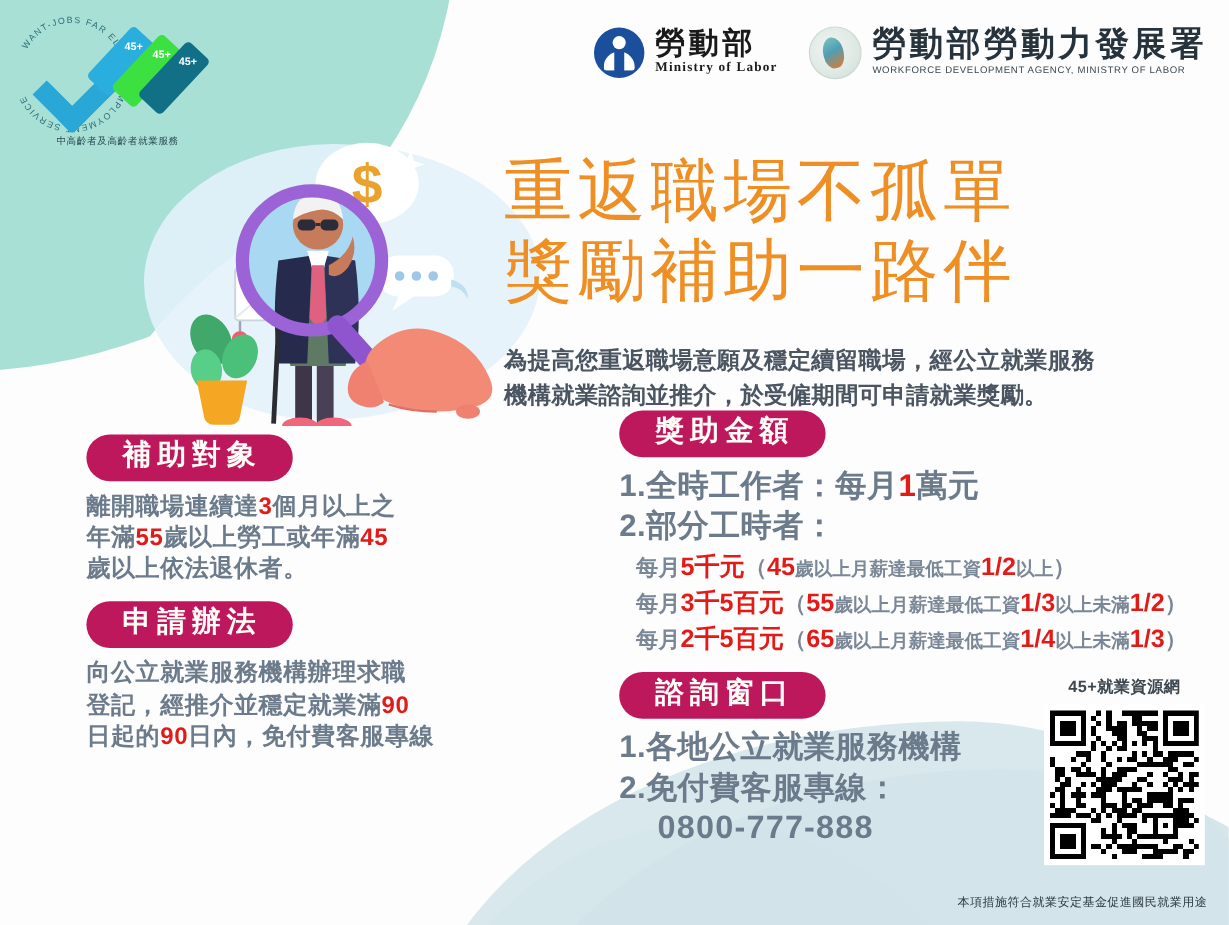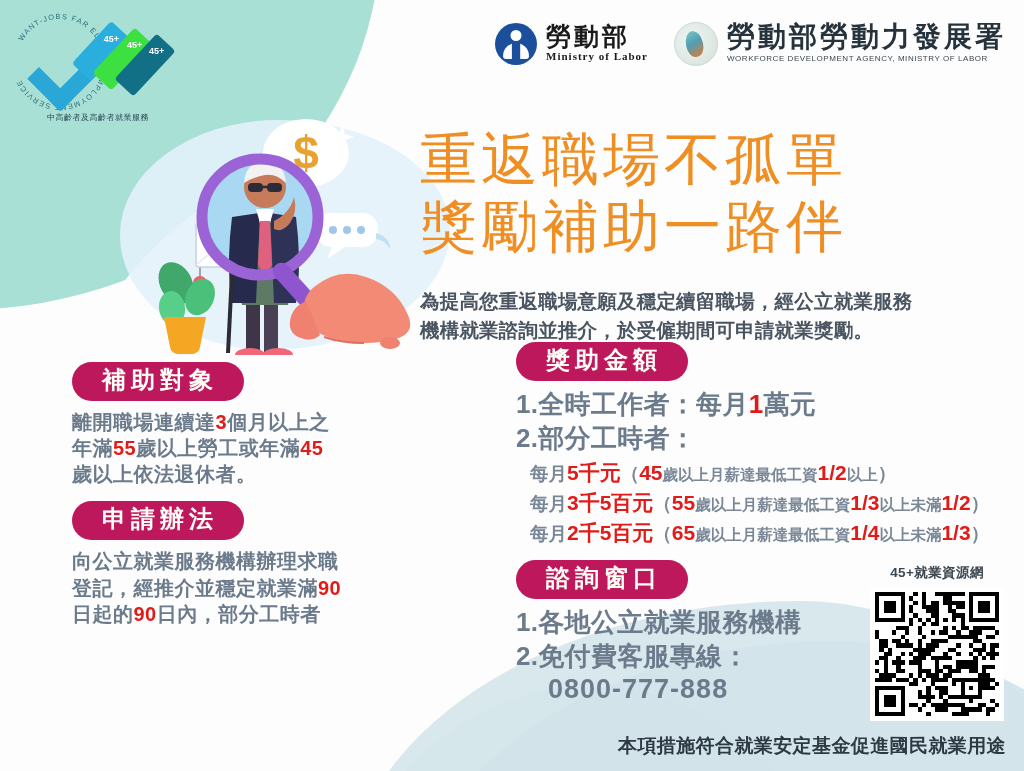--- a/index.html
+++ b/index.html
@@ -321,22 +321,22 @@
     box-sizing: border-box;
     margin: 0 auto;
     display: block;
   }
 
   
   .footer-note {
     position: absolute;
     right: 18px;
     bottom: 12px;
-    font-size: 19px;
-    font-weight: bold;
+    font-size: 10px;
+    font-weight: normal;
     color: #2d3a44;
     letter-spacing: .4px;
     white-space: nowrap;
   }
 </style>
 </head>
 <body>
 
 <div id="poster">
 
@@ -463,21 +463,21 @@
         <div><span>離開職場連續達</span><span class="hl">3</span><span>個月以上之</span></div>
         <div><span>年滿</span><span class="hl">55</span><span>歲以上勞工或年滿</span><span class="hl">45</span></div>
         <div><span>歲以上依法退休者。</span></div>
       </div>
 
     <div style="height:14px"></div>
     <div class="pill">申請辦法</div>
     <div class="body-text">
         <div><span>向公立就業服務機構辦理求職</span></div>
         <div><span>登記，經推介並穩定就業滿</span><span class="hl">90</span></div>
-        <div><span>日起的</span><span class="hl">90</span><span>日內，部分工時者</span></div>
+        <div><span>日起的</span><span class="hl">90</span><span>日內，免付費客服專線</span></div>
       </div>
   </div>
 
   <div class="col-right">
     <div class="pill">獎助金額</div>
     <div class="list-text">
         <div><span>1.全時工作者：每月</span><span class="hl">1</span><span>萬元</span></div>
         <div><span>2.部分工時者：</span></div>
       </div>
     <div class="fine-lines">

